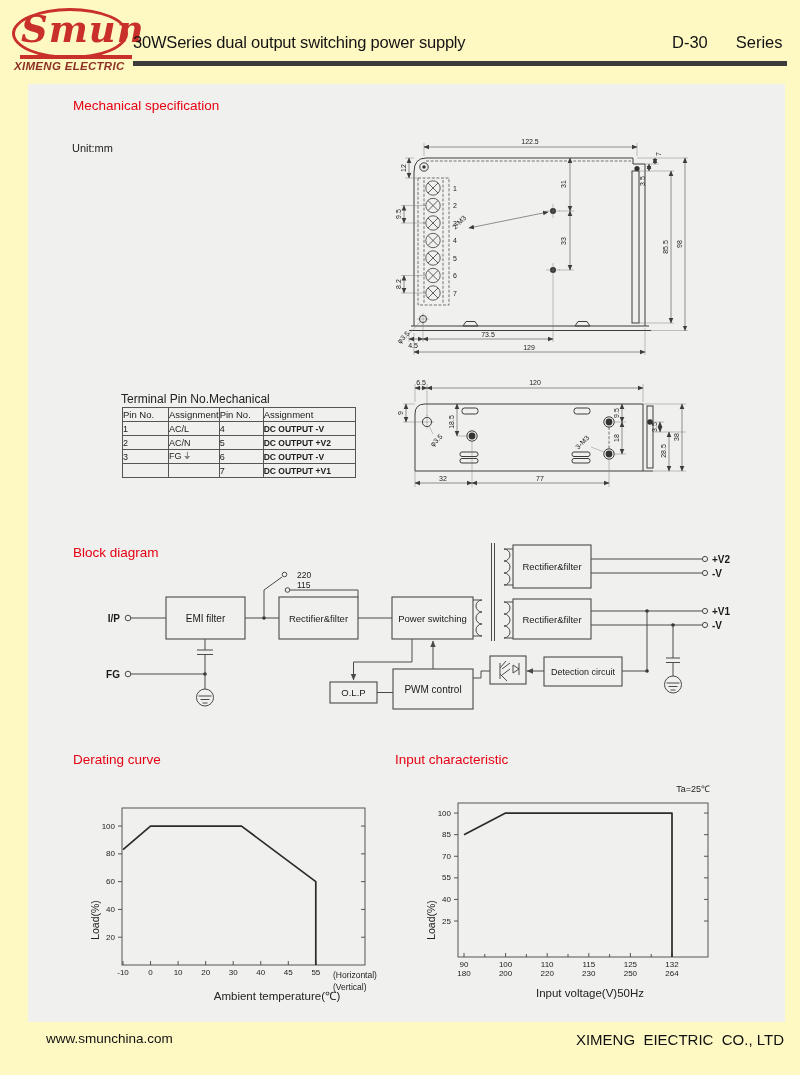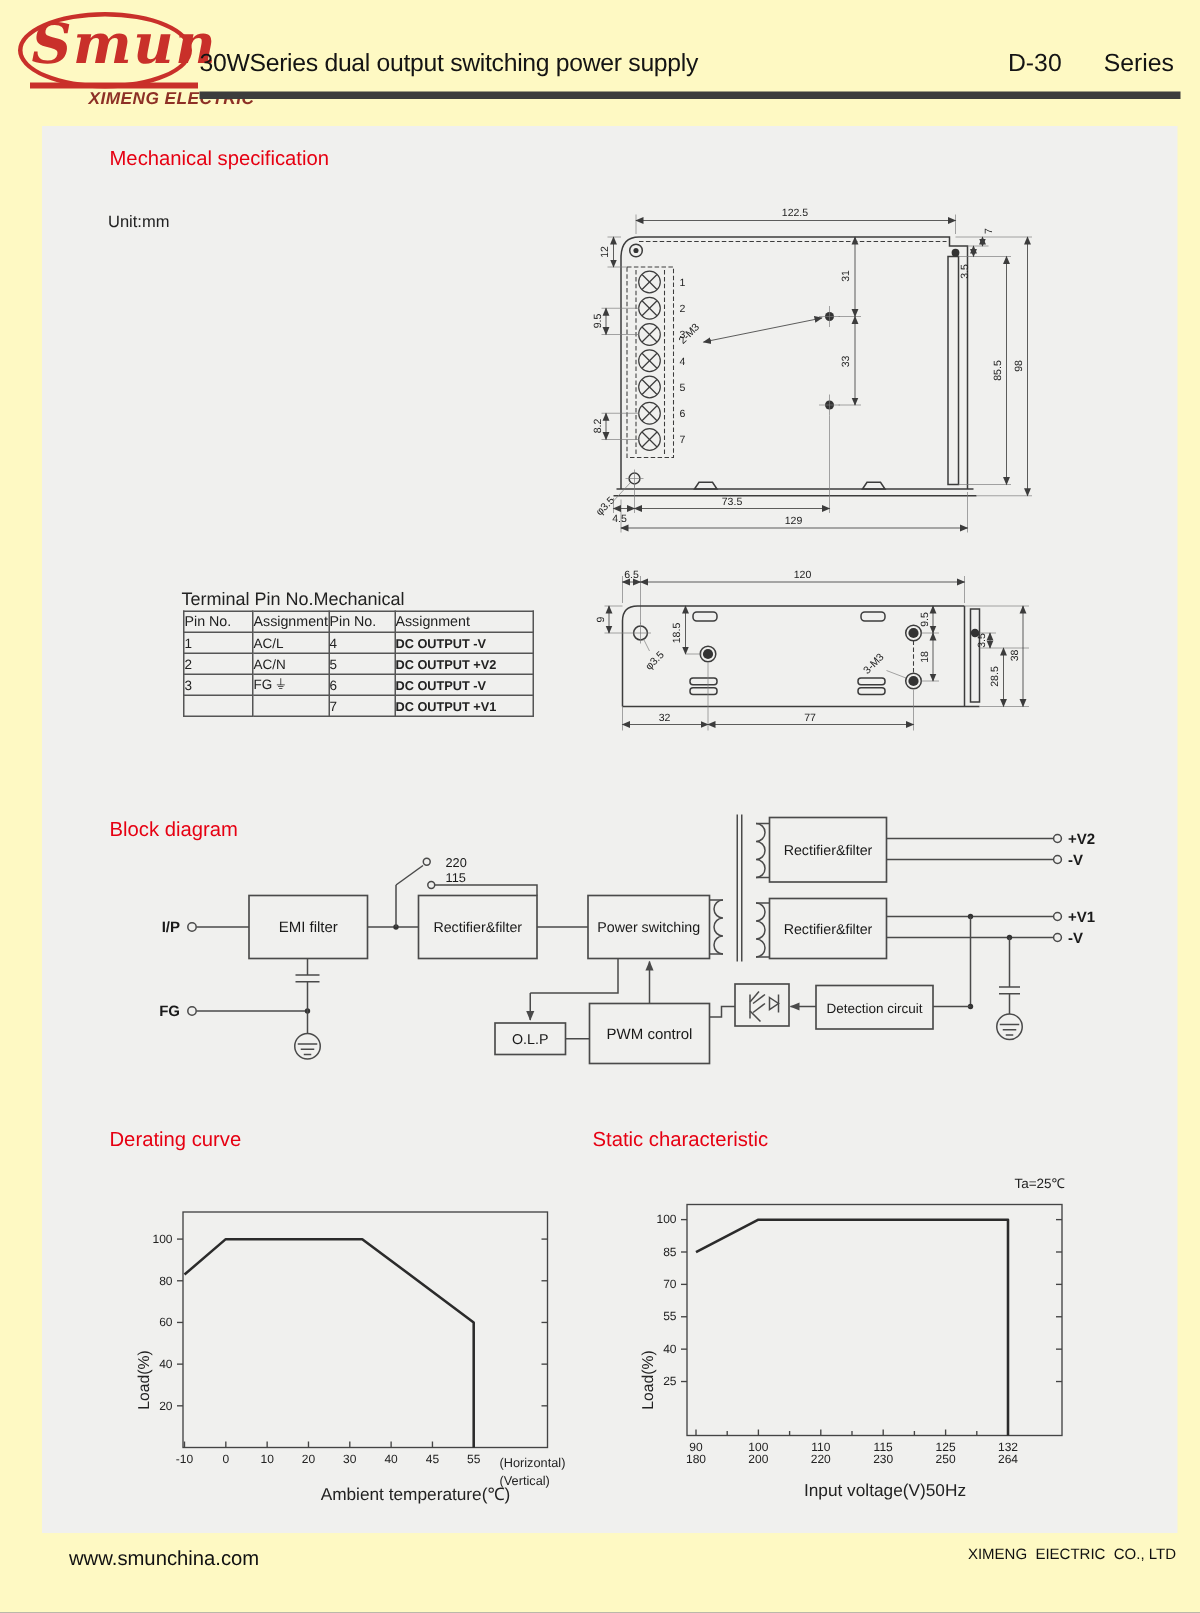--- a/index.html
+++ b/index.html
@@ -7,21 +7,21 @@
         font-family:"Liberation Sans",sans-serif;overflow:hidden;}
   .abs{position:absolute;}
   
   .logo{left:12px;top:5px;width:122px;height:66px;}
   .logo-ellipse{position:absolute;left:0;top:3px;width:110px;height:45px;
     border:3px solid #c9302a;border-radius:50%;}
   .logo-text{position:absolute;left:9px;top:2px;font-family:"DejaVu Serif",serif;
     font-style:italic;font-weight:bold;font-size:37px;color:#c9302a;letter-spacing:1px;}
   .logo-underline{position:absolute;left:8px;top:50px;width:112px;height:3.5px;background:#c9302a;}
   .logo-subtitle{position:absolute;left:2px;top:55px;font-size:11.5px;font-weight:bold;
-    font-style:italic;color:#8d3026;white-space:nowrap;letter-spacing:0.3px;margin-left:45px;}
+    font-style:italic;color:#8d3026;white-space:nowrap;letter-spacing:0.3px;}
   .doc-title{left:133px;top:33px;font-size:16.5px;color:#141414;letter-spacing:-0.2px;white-space:nowrap;}
   .doc-series{left:672px;top:33px;font-size:16.5px;color:#141414;display:flex;gap:28px;}
   .header-rule{left:133px;top:61px;width:654px;height:5px;background:#3c3c3c;}
   
   .panel{left:28px;top:84px;width:757px;height:938px;background:#f0f0ee;}
   .red{color:#e60012;font-size:13.5px;white-space:nowrap;}
   .unit{left:72px;top:121px;font-size:11px;color:#222;margin-top:21px;}
   
   .pin-title{left:121px;top:392px;font-size:12px;color:#222;}
   table.pins{left:122px;top:407px;border-collapse:collapse;background:transparent;}
@@ -40,21 +40,21 @@
   .mech1 .dim{marker:url(#arF);}
   .mech2 .dim{marker:url(#arG);}
   .bd .bb{stroke:#4a4a4a;stroke-width:1.1;fill:none;}
   .bd .bw{stroke:#4a4a4a;stroke-width:1;fill:none;}
   .bd text{fill:#1a1a1a;}
   .chart .axis{stroke:#444;stroke-width:0.9;fill:none;}
   .chart .curve{stroke:#2b2b2b;stroke-width:1.7;fill:none;stroke-linejoin:round;}
   .chart text{fill:#222;}
   
   .foot-site{left:30px;top:1031px;font-size:13.5px;color:#111;margin-left:16px;}
-  .foot-co{right:16px;top:1031px;font-size:10px;color:#111;white-space:pre;}
+  .foot-co{right:16px;top:1031px;font-size:15px;color:#111;white-space:pre;}
   .foot-page{left:0;top:1055px;width:800px;text-align:center;font-size:11px;color:#111;}
 </style>
 </head>
 <body>
 
 <div class="page">
 
   <div class="abs logo">
     <div class="logo-ellipse"></div>
     <div class="logo-text">Smun</div>
@@ -428,21 +428,21 @@
     <text x="283.5" y="156" text-anchor="middle" font-size="9.5">O.L.P</text>
     <rect class="bb" x="323" y="129" width="80" height="40"></rect>
     <text x="363" y="152.5" text-anchor="middle" font-size="10">PWM control</text>
     <line class="bw" x1="307" y1="152.5" x2="323" y2="152.5"></line>
     <line class="bw" x1="363" y1="129" x2="363" y2="101" marker-end="url(#arB)"></line>
     <path class="bw" d="M342,99 L342,122 L283.5,122"></path>
     <line class="bw" x1="283.5" y1="122" x2="283.5" y2="140" marker-end="url(#arB)"></line>
   </svg>
 
   <div class="abs red" style="left:73px;top:752px">Derating curve</div>
-  <div class="abs red" style="left:395px;top:752px">Static characteristic</div>
+  <div class="abs red" style="left:395px;top:752px">Input characteristic</div>
 
   <svg class="abs chart" style="left:73px;top:788px" width="320" height="225" viewBox="0 0 320 225">
       <rect x="49" y="20" width="243" height="157" class="axis" fill="none"></rect>
       <line x1="45" y1="149.21238938053096" x2="49" y2="149.21238938053096" class="axis"></line>
       <line x1="288" y1="149.21238938053096" x2="292" y2="149.21238938053096" class="axis"></line>
       <text x="42" y="151.71238938053096" text-anchor="end" font-size="8">20</text>
       <line x1="45" y1="121.42477876106196" x2="49" y2="121.42477876106196" class="axis"></line>
       <line x1="288" y1="121.42477876106196" x2="292" y2="121.42477876106196" class="axis"></line>
       <text x="42" y="123.92477876106196" text-anchor="end" font-size="8">40</text>
       <line x1="45" y1="93.63716814159291" x2="49" y2="93.63716814159291" class="axis"></line>

